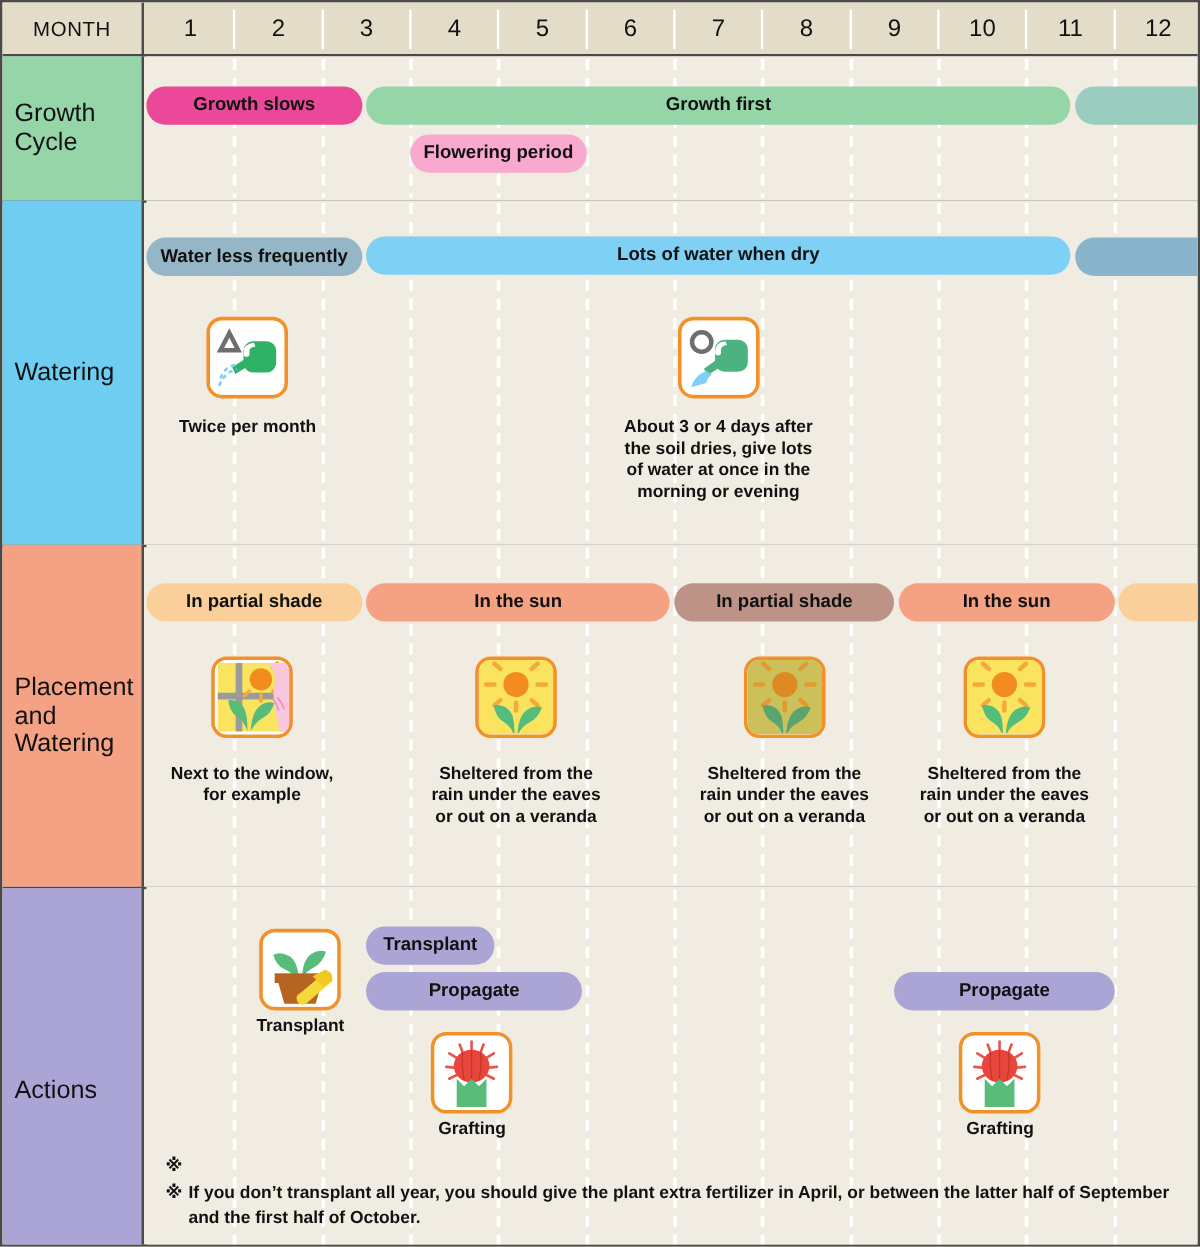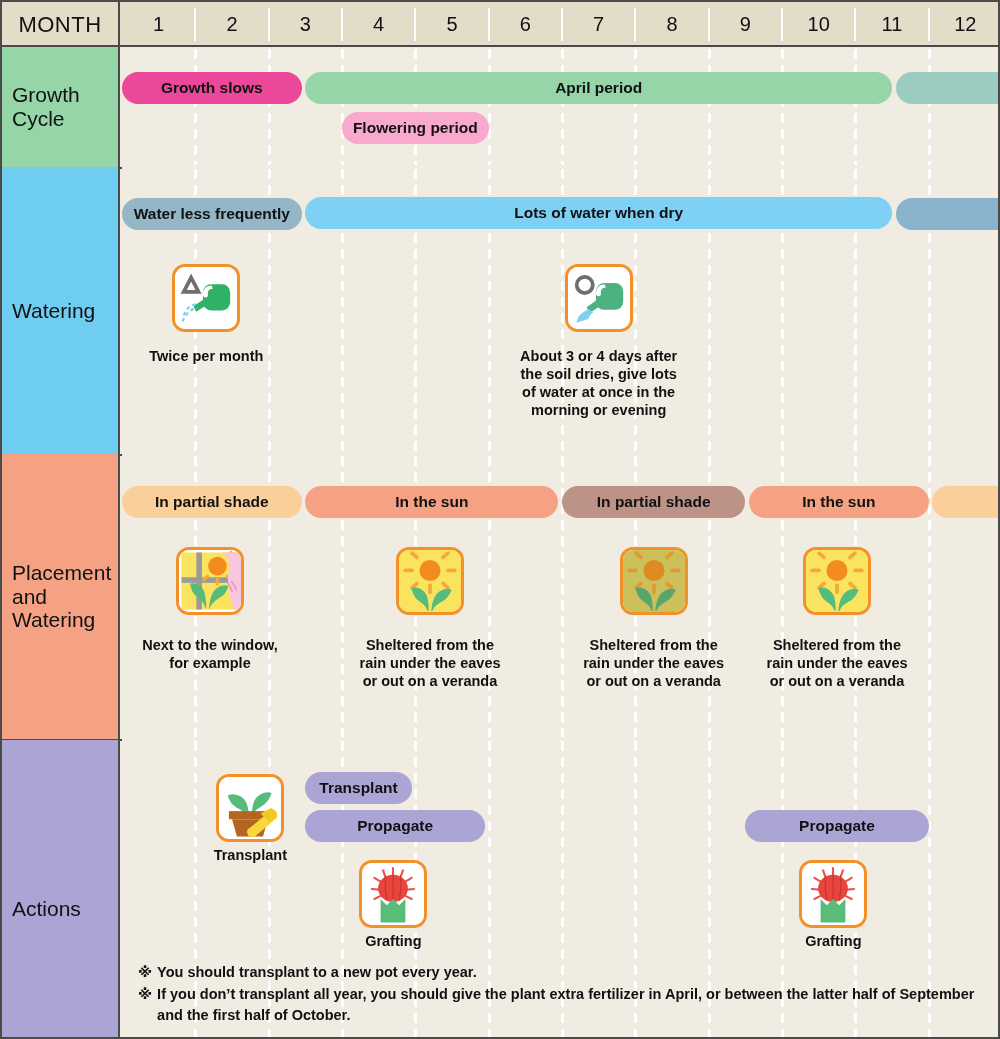--- a/index.html
+++ b/index.html
@@ -17,21 +17,21 @@
     padding-left:10px;
     font-size:21px;color:#111;line-height:1.12;
   }
   .body-cell{position:absolute;left:120px;right:0;background:#f0ece1;}
   
   #header{position:absolute;left:0;top:0;width:1000px;height:45px;background:#e3dcc8;}
   #header .hdr-label{
     position:absolute;left:0;top:0;width:118px;height:45px;
     border-right:2px solid #4a4a48;
     display:flex;align-items:center;justify-content:center;
-    font-size:22px;letter-spacing:.5px;color:#111;box-sizing:border-box;
+    font-size:17px;letter-spacing:.5px;color:#111;box-sizing:border-box;
   }
   .month-cell{
     position:absolute;top:0;height:45px;
     display:flex;align-items:center;justify-content:center;
     font-size:20px;color:#111;
   }
   .hdr-tick{position:absolute;top:6px;width:2px;height:33px;background:#fff;}
   .hdr-bottom{position:absolute;left:0;top:43px;width:1000px;height:2px;background:#4a4a48;}
   
   .vdash{position:absolute;width:3px;background:transparent;
@@ -151,29 +151,28 @@
       <div class="vdash" style="left: 632.333px; top: 739px; height: 296px;"></div>
       <div class="vdash" style="left: 705.667px; top: 739px; height: 296px;"></div>
       <div class="vdash" style="left: 779px; top: 739px; height: 296px;"></div>
       <div class="vdash" style="left: 852.333px; top: 739px; height: 296px;"></div>
       <div class="vdash" style="left: 925.667px; top: 739px; height: 296px;"></div>
     </div>
 
   <div id="notes">
       <div class="note">
         <span class="mark">※</span>
-        <span>You should transplant to a new pot every year.</span>
       </div>
       <div class="note">
         <span class="mark">※</span>
         <span>If you don’t transplant all year, you should give the plant extra fertilizer in April, or between the latter half of September and the first half of October.</span>
       </div>
     </div>
 <div class="bar" style="left: 120px; width: 179.667px; top: 70px; background: #ec4899;">Growth slows</div>
-    <div class="bar" style="left: 303.333px; width: 586.667px; top: 70px; background: rgb(149, 213, 167);">April period</div>
+    <div class="bar" style="left: 303.333px; width: 586.667px; top: 70px; background: rgb(149, 213, 167);">Growth first</div>
     <div class="bar flatright" style="left: 893.667px; width: 106.333px; top: 70px; background: rgb(154, 205, 191);"></div>
     <div class="bar" style="left: 340px; width: 146.667px; top: 110px; background: rgb(249, 168, 206);">Flowering period</div>
     <div class="bar" style="left: 120px; width: 179.667px; top: 196px; background: rgb(149, 182, 198);">Water less frequently</div>
     <div class="bar" style="left: 303.333px; width: 586.667px; top: 195px; background: rgb(127, 208, 245);">Lots of water when dry</div>
     <div class="bar flatright" style="left: 893.667px; width: 106.333px; top: 196px; background: rgb(138, 180, 204);"></div>
     <div class="bar" style="left: 120px; width: 179.667px; top: 484px; background: rgb(251, 207, 154);">In partial shade</div>
     <div class="bar" style="left: 303.333px; width: 253px; top: 484px; background: rgb(245, 161, 132);">In the sun</div>
     <div class="bar" style="left: 560px; width: 183.333px; top: 484px; background: rgb(189, 146, 135);">In partial shade</div>
     <div class="bar" style="left: 747px; width: 179.667px; top: 484px; background: rgb(245, 161, 132);">In the sun</div>
     <div class="bar flatright" style="left: 930.333px; width: 69.6667px; top: 484px; background: rgb(251, 207, 154);"></div>

